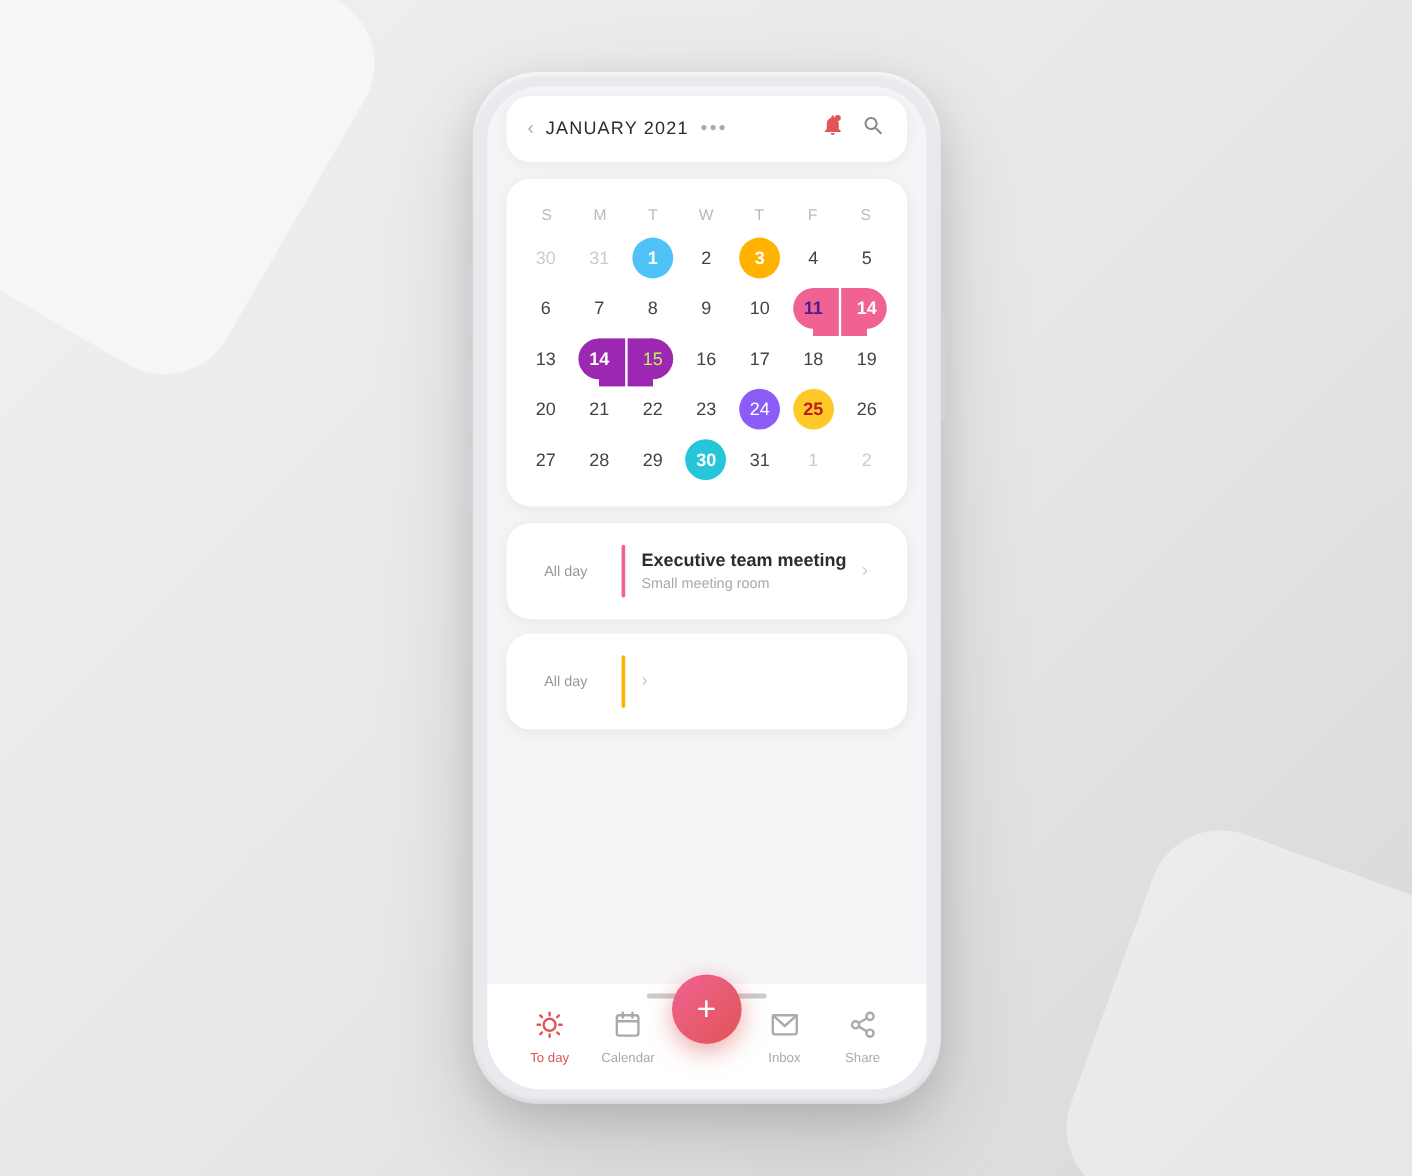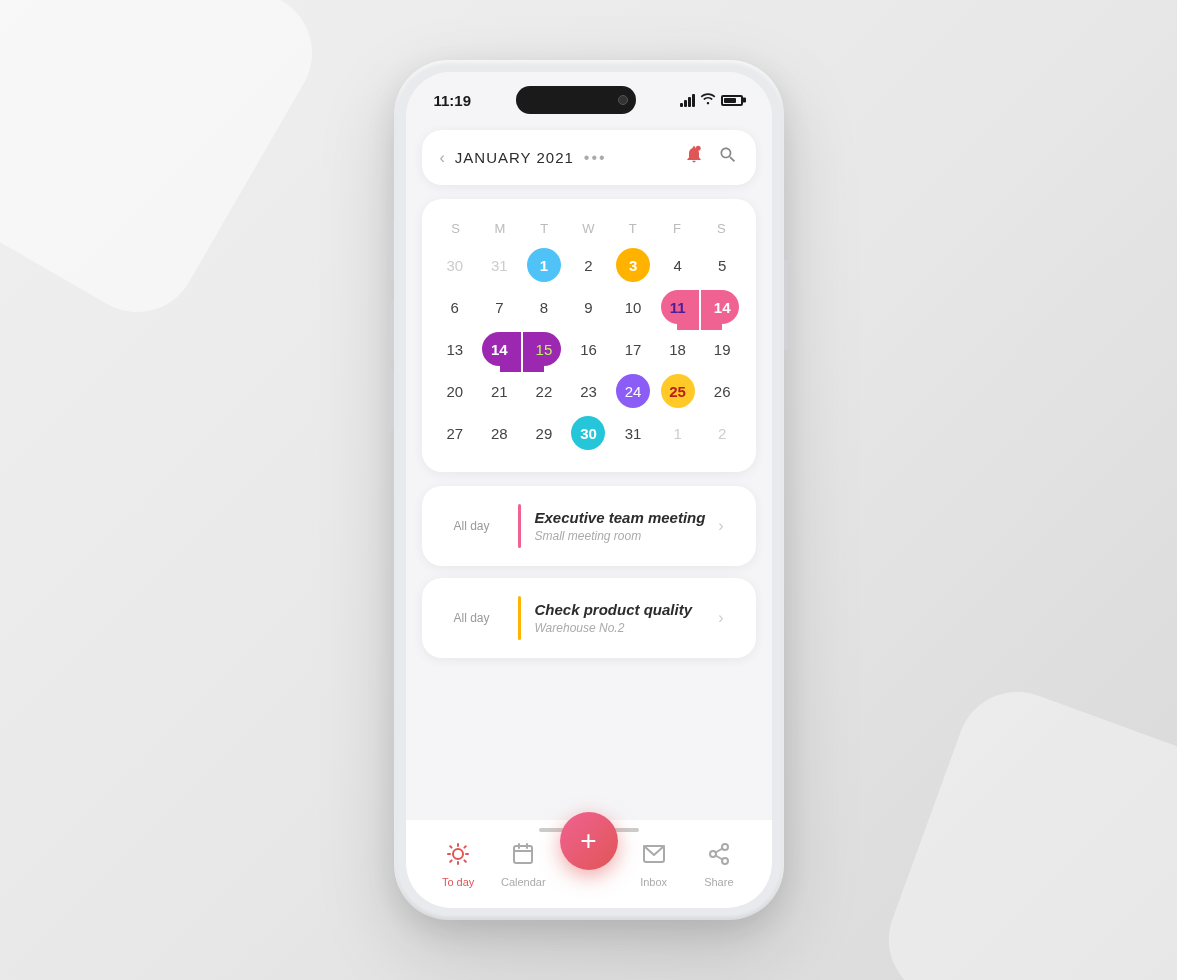--- a/index.html
+++ b/index.html
@@ -387,21 +387,20 @@
       border-radius: 2px;
       margin: 0 14px;
       flex-shrink: 0;
     }
 
     .event-divider.pink { background: #f06292; }
     .event-divider.orange { background: #ffb300; }
 
     .event-info {
       flex: 1;
-      font-style: italic;
     }
 
     .event-title {
       font-size: 15px;
       font-weight: 600;
       color: #2c2c2c;
       margin-bottom: 3px;
     }
 
     .event-location {
@@ -484,44 +483,20 @@
       color: white;
       font-weight: 300;
     }
   </style>
 </head>
 <body>
 
 <div class="phone-frame">
   <div class="phone-screen">
 
-    <div class="status-bar">
-      <span class="status-time">11:19</span>
-      <div class="status-notch">
-        <div class="status-notch-dot"></div>
-      </div>
-      <div class="status-icons">
-        <div class="signal-bars">
-          <div class="signal-bar" style="height:4px"></div>
-          <div class="signal-bar" style="height:7px"></div>
-          <div class="signal-bar" style="height:10px"></div>
-          <div class="signal-bar" style="height:13px"></div>
-        </div>
-        <span class="wifi-icon">
-          <svg width="16" height="13" viewBox="0 0 20 16">
-            <path d="M10 12.5c.83 0 1.5.67 1.5 1.5s-.67 1.5-1.5 1.5-1.5-.67-1.5-1.5.67-1.5 1.5-1.5z" fill="#1a1a1a"></path>
-            <path d="M10 8c1.77 0 3.37.72 4.53 1.88l1.41-1.41C14.3 6.85 12.26 6 10 6S5.7 6.85 4.06 8.47l1.41 1.41C6.63 8.72 8.23 8 10 8z" fill="#1a1a1a"></path>
-            <path d="M10 3.5c3.03 0 5.77 1.23 7.75 3.21l1.41-1.41C17.02 3.13 13.69 1.5 10 1.5S2.98 3.13.84 5.3l1.41 1.41C4.23 4.73 6.97 3.5 10 3.5z" fill="#1a1a1a"></path>
-          </svg>
-        </span>
-        <div class="battery-icon">
-          <div class="battery-fill"></div>
-        </div>
-      </div>
-    </div>
 
     <div class="scroll-content">
 
       <div class="header-card">
         <div class="header-left">
           <span class="chevron-left">‹</span>
           <span class="month-title">JANUARY  2021</span>
           <span class="dots-menu">•••</span>
         </div>
         <div class="header-right">
@@ -670,24 +645,20 @@
         <div class="event-info">
           <div class="event-title">Executive team meeting</div>
           <div class="event-location">Small meeting room</div>
         </div>
         <span class="event-chevron">›</span>
       </div>
 
       <div class="event-card">
         <span class="event-time">All day</span>
         <div class="event-divider orange"></div>
-        <div class="event-info">
-          <div class="event-title">Check product quality</div>
-          <div class="event-location">Warehouse  No.2</div>
-        </div>
         <span class="event-chevron">›</span>
       </div>
 
     </div>
 
     <div class="bottom-nav">
       <div class="nav-home-indicator"></div>
       <div class="nav-items">
 
         <div class="nav-item">

